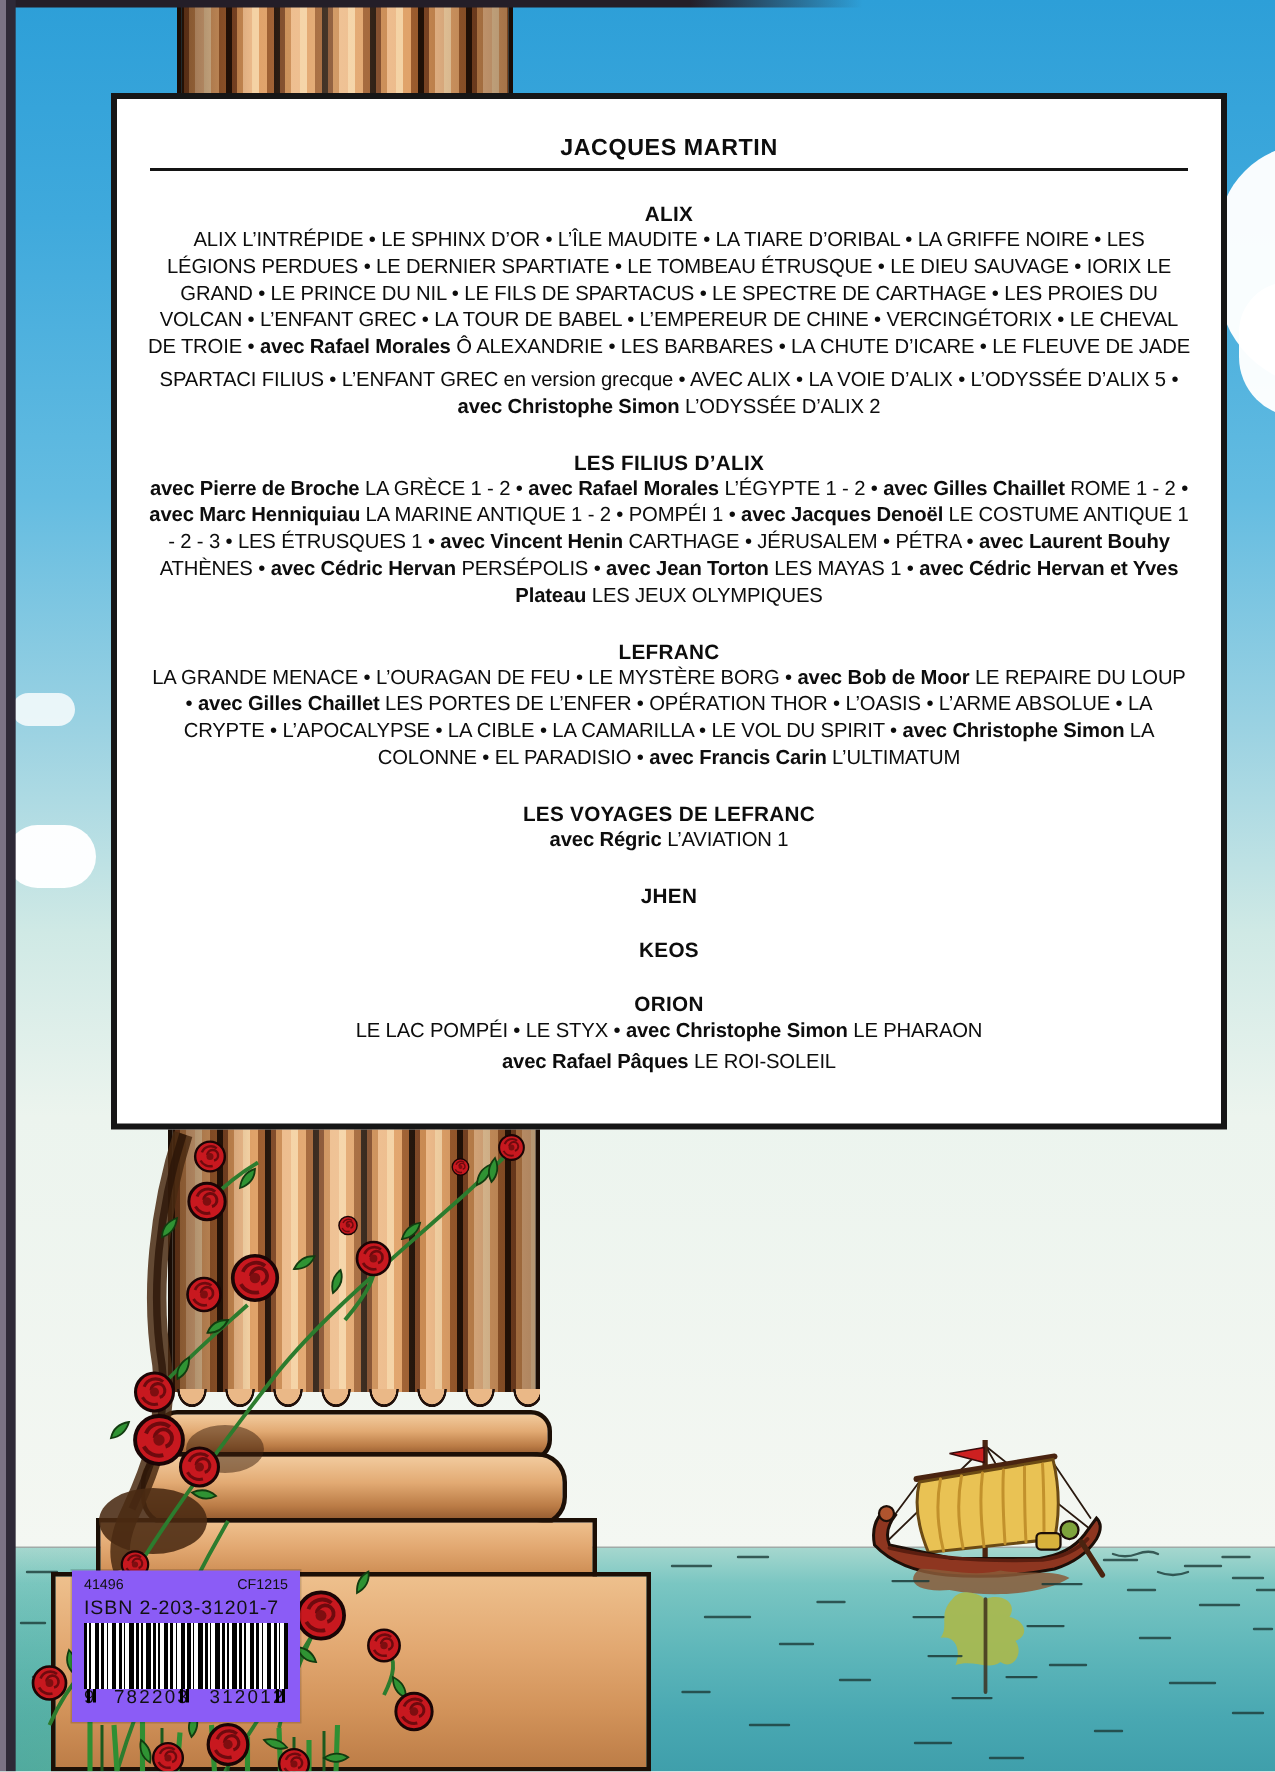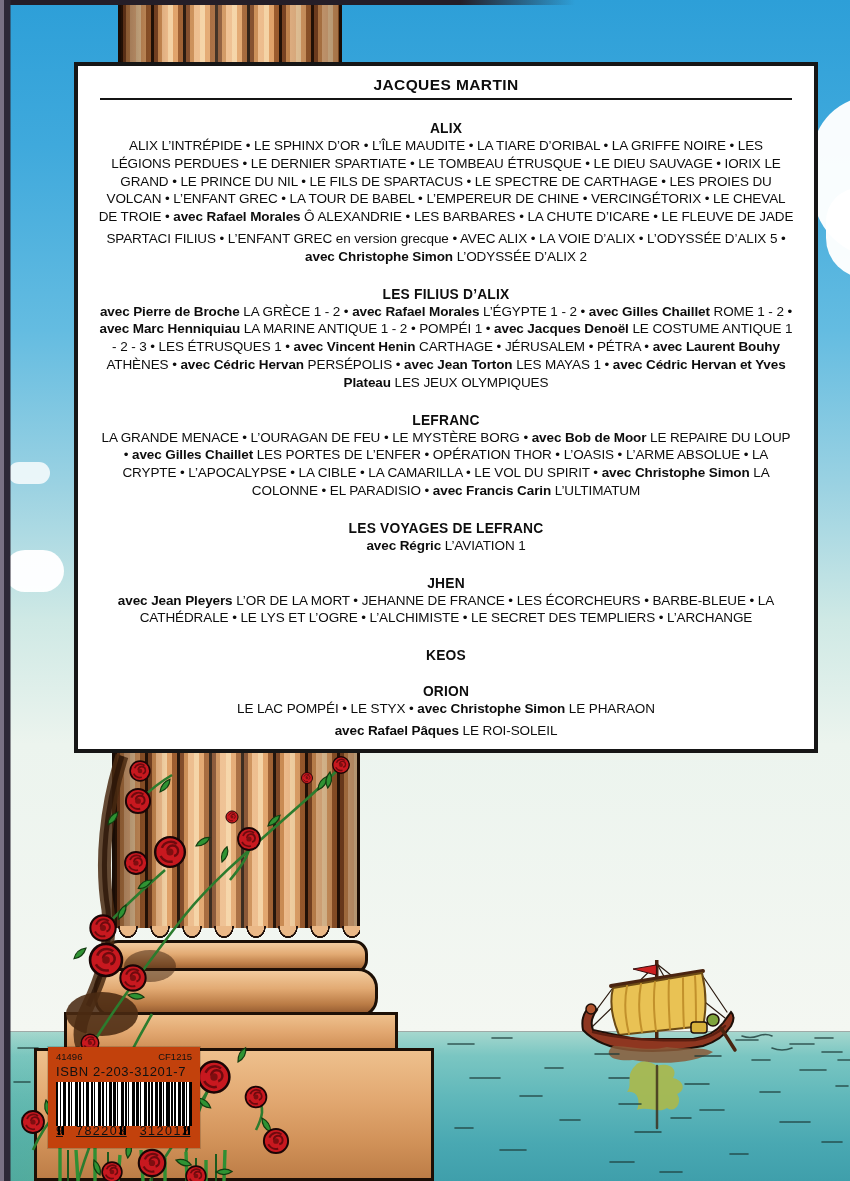--- a/index.html
+++ b/index.html
@@ -45,39 +45,39 @@
 
   
   .edge-left{left:0;top:0;width:11px;height:1181px;
      background:linear-gradient(90deg,#7a7284 0 4px,#2e2937 4px 10px,rgba(46,41,55,0));}
   .edge-top{left:0;top:0;width:575px;height:5px;
      background:linear-gradient(90deg,#241e28 0 80%,rgba(36,30,40,0));}
 
   
   .panel{left:74px;top:62px;width:744px;height:691px;background:#ffffff;
      border:4px solid #161616;padding:8px 20px 6px;color:#0d0d0d;text-align:center;}
-  .author{font-size:15.5px;font-weight:bold;letter-spacing:.4px;margin-top:2px;}
+  .author{font-size:15.5px;font-weight:bold;letter-spacing:.4px;margin-top:16px;}
   .rule{height:2px;background:#141414;margin:4px 2px 2px;}
   .sec-title{font-size:13.8px;font-weight:bold;margin:21px 0 1px;letter-spacing:.2px;}
   p.titles{font-size:13.5px;line-height:17.8px;margin:0 0 4px;letter-spacing:-.1px;}
   p.titles .b{font-weight:bold;}
 
   
-  .bcbox{left:48px;top:1047px;width:152px;height:101px;background:#c2410c;padding:4px 8px 0;
+  .bcbox{left:48px;top:1047px;width:152px;height:101px;background:#8b5cf6;padding:4px 8px 0;
      box-shadow:0 0 0 1px rgba(0,0,0,.15);}
   .bcrow1{display:flex;justify-content:space-between;font-size:9.5px;color:#111;}
   .isbn{font-size:13px;letter-spacing:.6px;color:#111;margin-top:2px;text-align:left;white-space:nowrap;}
   .bars{margin-top:3px;height:44px;position:relative;
      background:repeating-linear-gradient(90deg,#000 0 2px,#fff 2px 3.5px,#000 3.5px 4.5px,
         #fff 4.5px 7px,#000 7px 10px,#fff 10px 11.5px);}
   .guard{position:absolute;top:44px;width:2px;height:9px;background:#000;}
   .g1{left:2px;}.g2{left:6px;}.g3{left:64px;}.g4{left:68px;}.g5{left:128px;}.g6{left:132px;}
   .ean{display:flex;gap:13px;font-size:12.5px;color:#111;margin-top:-2px;padding-left:0;
      justify-content:flex-start;align-items:flex-end;}
-  .ean span{letter-spacing:1.5px;text-decoration:underline;}
+  .ean span{letter-spacing:1.5px;}
   .ean .d9{letter-spacing:0;}
 
   svg{display:block;}
 </style>
 </head>
 <body>
 
 <div id="stage">
 
   <div class="abs sky"></div>
@@ -274,21 +274,20 @@
         <div class="sec-title">ALIX</div>
         <p class="titles"><span>ALIX L’INTRÉPIDE • LE SPHINX D’OR • L’ÎLE MAUDITE • LA TIARE D’ORIBAL • LA GRIFFE NOIRE • LES LÉGIONS PERDUES • LE DERNIER SPARTIATE • LE TOMBEAU ÉTRUSQUE • LE DIEU SAUVAGE • IORIX LE GRAND • LE PRINCE DU NIL • LE FILS DE SPARTACUS • LE SPECTRE DE CARTHAGE • LES PROIES DU VOLCAN • L’ENFANT GREC • LA TOUR DE BABEL • L’EMPEREUR DE CHINE • VERCINGÉTORIX • LE CHEVAL DE TROIE • </span><span class="b">avec Rafael Morales</span><span> Ô ALEXANDRIE • LES BARBARES • LA CHUTE D’ICARE • LE FLEUVE DE JADE</span></p>
         <p class="titles"><span>SPARTACI FILIUS • L’ENFANT GREC en version grecque • AVEC ALIX • LA VOIE D’ALIX • L’ODYSSÉE D’ALIX 5 • </span><span class="b">avec Christophe Simon</span><span> L’ODYSSÉE D’ALIX 2</span></p>
         <div class="sec-title">LES FILIUS D’ALIX</div>
         <p class="titles"><span class="b">avec Pierre de Broche</span><span> LA GRÈCE 1 - 2 • </span><span class="b">avec Rafael Morales</span><span> L’ÉGYPTE 1 - 2 • </span><span class="b">avec Gilles Chaillet</span><span> ROME 1 - 2 • </span><span class="b">avec Marc Henniquiau</span><span> LA MARINE ANTIQUE 1 - 2 • POMPÉI 1 • </span><span class="b">avec Jacques Denoël</span><span> LE COSTUME ANTIQUE 1 - 2 - 3 • LES ÉTRUSQUES 1 • </span><span class="b">avec Vincent Henin</span><span> CARTHAGE • JÉRUSALEM • PÉTRA • </span><span class="b">avec Laurent Bouhy</span><span> ATHÈNES • </span><span class="b">avec Cédric Hervan</span><span> PERSÉPOLIS • </span><span class="b">avec Jean Torton</span><span> LES MAYAS 1 • </span><span class="b">avec Cédric Hervan et Yves Plateau</span><span> LES JEUX OLYMPIQUES</span></p>
         <div class="sec-title">LEFRANC</div>
         <p class="titles"><span>LA GRANDE MENACE • L’OURAGAN DE FEU • LE MYSTÈRE BORG • </span><span class="b">avec Bob de Moor</span><span> LE REPAIRE DU LOUP • </span><span class="b">avec Gilles Chaillet</span><span> LES PORTES DE L’ENFER • OPÉRATION THOR • L’OASIS • L’ARME ABSOLUE • LA CRYPTE • L’APOCALYPSE • LA CIBLE • LA CAMARILLA • LE VOL DU SPIRIT • </span><span class="b">avec Christophe Simon</span><span> LA COLONNE • EL PARADISIO • </span><span class="b">avec Francis Carin</span><span> L’ULTIMATUM</span></p>
         <div class="sec-title">LES VOYAGES DE LEFRANC</div>
         <p class="titles"><span class="b">avec Régric</span><span> L’AVIATION 1</span></p>
         <div class="sec-title">JHEN</div>
-        <p class="titles"><span class="b">avec Jean Pleyers</span><span> L’OR DE LA MORT • JEHANNE DE FRANCE • LES ÉCORCHEURS • BARBE-BLEUE • LA CATHÉDRALE • LE LYS ET L’OGRE • L’ALCHIMISTE • LE SECRET DES TEMPLIERS • L’ARCHANGE</span></p>
         <div class="sec-title">KEOS</div>
         <div class="sec-title">ORION</div>
         <p class="titles"><span>LE LAC POMPÉI • LE STYX • </span><span class="b">avec Christophe Simon</span><span> LE PHARAON</span></p>
         <p class="titles"><span class="b">avec Rafael Pâques</span><span> LE ROI-SOLEIL</span></p>
       </div>
   </div>
 
   <div class="abs bcbox">
     <div class="bcrow1">
       <span>41496</span>

